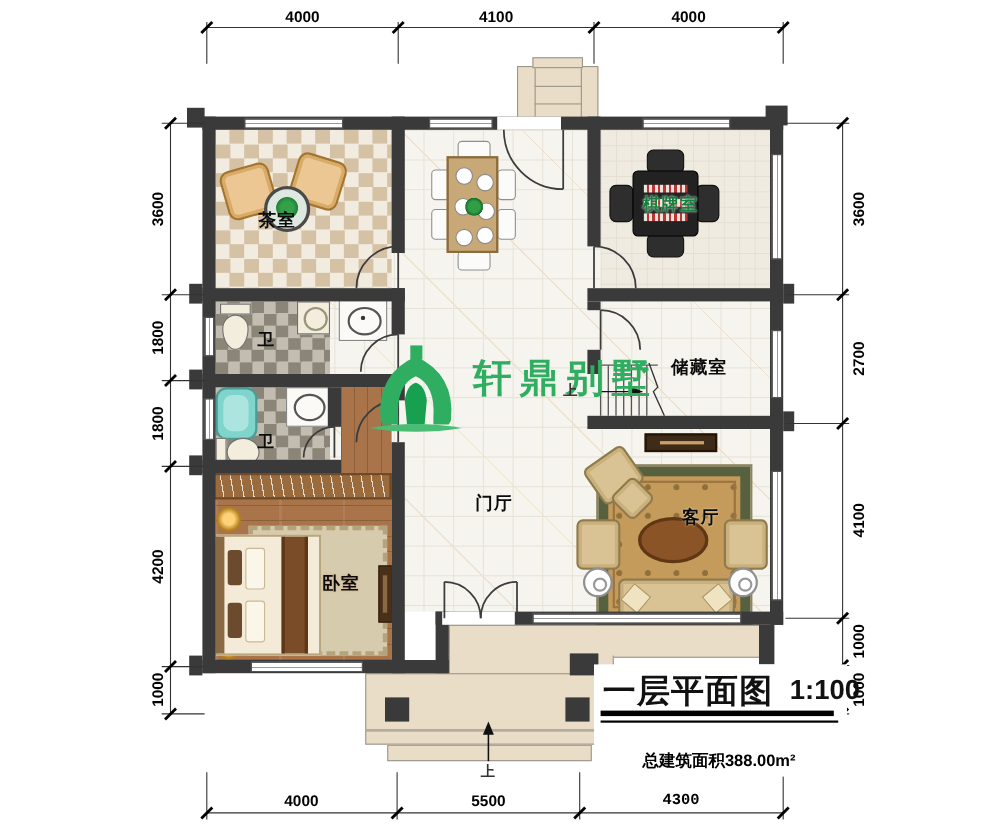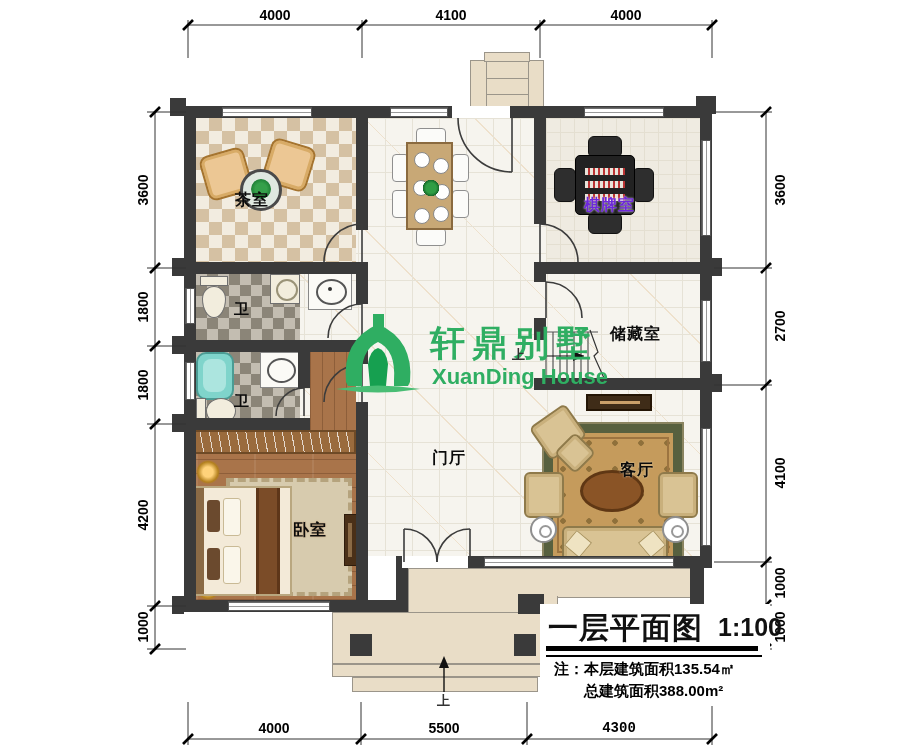--- a/index.html
+++ b/index.html
@@ -308,25 +308,24 @@
   </svg>
 
   <div class="abs" style="left:332px;top:312px;width:260px;height:85px;">
     <svg width="92" height="82" viewBox="0 0 92 82" class="abs" style="left:0;top:0;">
       <path d="M16,74 L14,70 Q10,28 46,12 Q82,28 78,70 L76,74 L62,74 L62,68 Q64,38 46,30 Q28,38 30,68 L30,74 Z" fill="#2fae62"></path>
       <path d="M38,74 L36,52 Q38,38 46,36 Q54,38 56,52 L54,74 Z" fill="#16a050"></path>
       <rect x="41" y="2" width="11" height="13" fill="#2fae62"></rect>
       <path d="M4,77 Q46,70 88,77 Q46,84 4,77 Z" fill="#49bd74"></path>
     </svg>
     <div class="abs green" style="left:98px;top:8px;font-size:35px;font-weight:bold;letter-spacing:7px;white-space:nowrap;">轩鼎别墅</div>
-    <div class="abs green" style="left:100px;top:52px;font-size:22px;font-weight:bold;white-space:nowrap;">XuanDing House</div>
   </div>
 
   <div class="abs rlabel" style="left:235px;top:190px;">茶室</div>
-  <div class="abs rlabel" style="left:584px;top:195px;color:#6d28d9;text-shadow:0 0 2px #fff;">棋牌室</div>
+  <div class="abs rlabel" style="left:584px;top:176px;color:#15803d;text-shadow:0 0 2px #fff;">棋牌室</div>
   <div class="abs rlabel" style="left:234px;top:300px;font-size:15px;">卫</div>
   <div class="abs rlabel" style="left:234px;top:392px;font-size:15px;">卫</div>
   <div class="abs rlabel" style="left:610px;top:324px;">储藏室</div>
   <div class="abs rlabel" style="left:432px;top:448px;">门厅</div>
   <div class="abs rlabel" style="left:592px;top:460px;text-shadow:0 0 2px #e9d9b8;margin-left:28px;">客厅</div>
   <div class="abs rlabel" style="left:293px;top:520px;text-shadow:0 0 2px #caa27a;">卧室</div>
   <div class="abs up" style="left:512px;top:346px;">上</div>
   <div class="abs up" style="left:437px;top:692px;">上</div>
 
   <div class="abs dim" style="left:245px;top:7px;width:60px;">4000</div>
@@ -347,17 +346,16 @@
   <div class="abs dim dimV" style="left:755px;top:318px;width:50px;">2700</div>
   <div class="abs dim dimV" style="left:755px;top:465px;width:50px;">4100</div>
   <div class="abs dim dimV" style="left:755px;top:575px;width:50px;">1000</div>
   <div class="abs dim dimV" style="left:755px;top:619px;width:50px;">1000</div>
 
   <div class="abs" style="left:540px;top:604px;width:230px;height:102px;background:#fff;">
     <div class="abs" style="left:8px;top:4px;font-size:30px;font-weight:bold;letter-spacing:1px;white-space:nowrap;">一层平面图</div>
     <div class="abs" style="left:178px;top:9px;font-size:25px;font-weight:bold;white-space:nowrap;">1:100</div>
     <div class="abs titlebar" style="left:6px;top:42px;width:212px;height:5px;"></div>
     <div class="abs titlebar" style="left:6px;top:51px;width:216px;height:1.5px;"></div>
-    <div class="abs notetext" style="left:14px;top:56px;">注：本层建筑面积135.54㎡</div>
     <div class="abs notetext" style="left:44px;top:78px;">总建筑面积388.00m²</div>
   </div>
 
 </div>
 
 </body></html>

